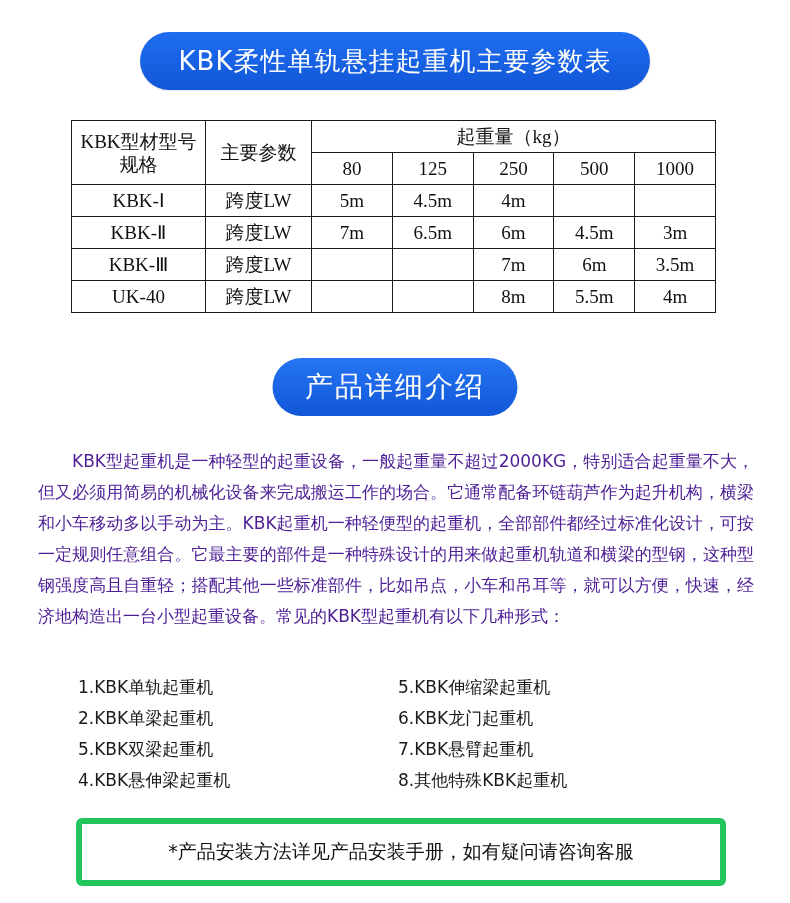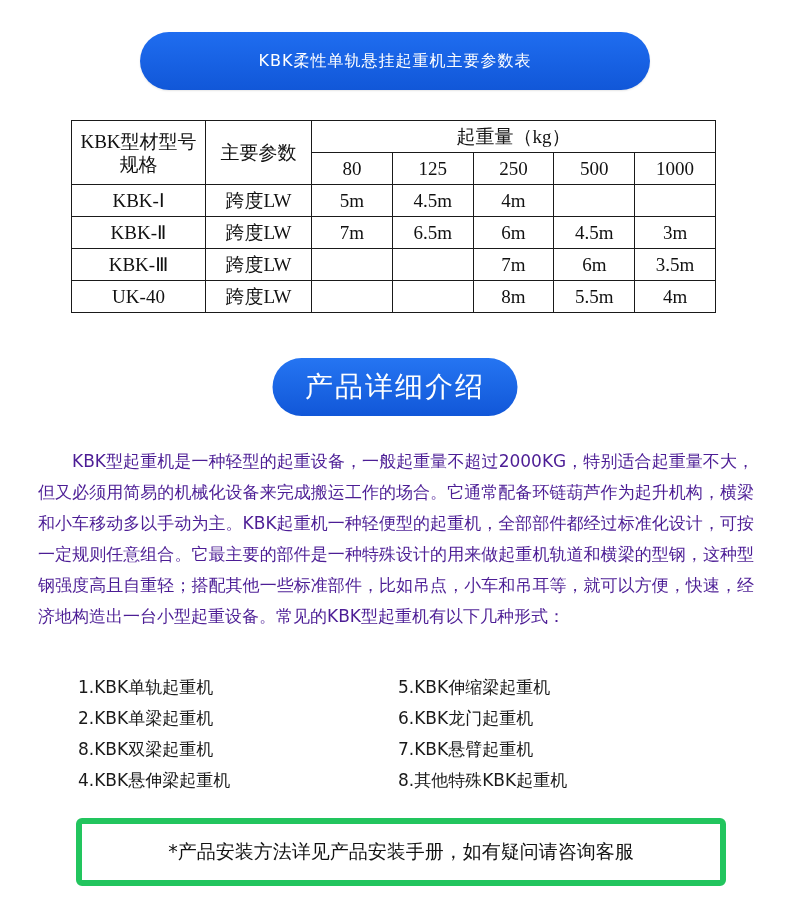--- a/index.html
+++ b/index.html
@@ -30,21 +30,21 @@
     height: 58px;
     border-radius: 29px;
     background: linear-gradient(180deg, #1f6df0 0%, #1157d8 100%);
     display: flex;
     align-items: center;
     justify-content: center;
     box-shadow: 0 1px 2px rgba(0,0,0,0.10);
   }
   .title-banner .title-text {
     color: #ffffff;
-    font-size: 16px;
+    font-size: 26px;
     letter-spacing: 1px;
     font-family: "DejaVu Sans", "Liberation Sans", sans-serif;
     white-space: nowrap;
   }
 
   
   .spec-table-wrap {
     position: absolute;
     left: 71px;
     top: 120px;
@@ -220,21 +220,21 @@
   <div class="section-banner">
     <span class="section-text">产品详细介绍</span>
   </div>
 
   <div class="body-para">KBK型起重机是一种轻型的起重设备，一般起重量不超过2000KG，特别适合起重量不大，但又必须用简易的机械化设备来完成搬运工作的场合。它通常配备环链葫芦作为起升机构，横梁和小车移动多以手动为主。KBK起重机一种轻便型的起重机，全部部件都经过标准化设计，可按一定规则任意组合。它最主要的部件是一种特殊设计的用来做起重机轨道和横梁的型钢，这种型钢强度高且自重轻；搭配其他一些标准部件，比如吊点，小车和吊耳等，就可以方便，快速，经济地构造出一台小型起重设备。常见的KBK型起重机有以下几种形式：</div>
 
   <div class="list-wrap">
     <div class="list-col">
       <div class="list-item">1.KBK单轨起重机</div>
       <div class="list-item">2.KBK单梁起重机</div>
-      <div class="list-item">8.KBK双梁起重机</div>
+      <div class="list-item">5.KBK双梁起重机</div>
       <div class="list-item">4.KBK悬伸梁起重机</div>
     </div>
     <div class="list-col">
       <div class="list-item">5.KBK伸缩梁起重机</div>
       <div class="list-item">6.KBK龙门起重机</div>
       <div class="list-item">7.KBK悬臂起重机</div>
       <div class="list-item">8.其他特殊KBK起重机</div>
     </div>
   </div>
 

